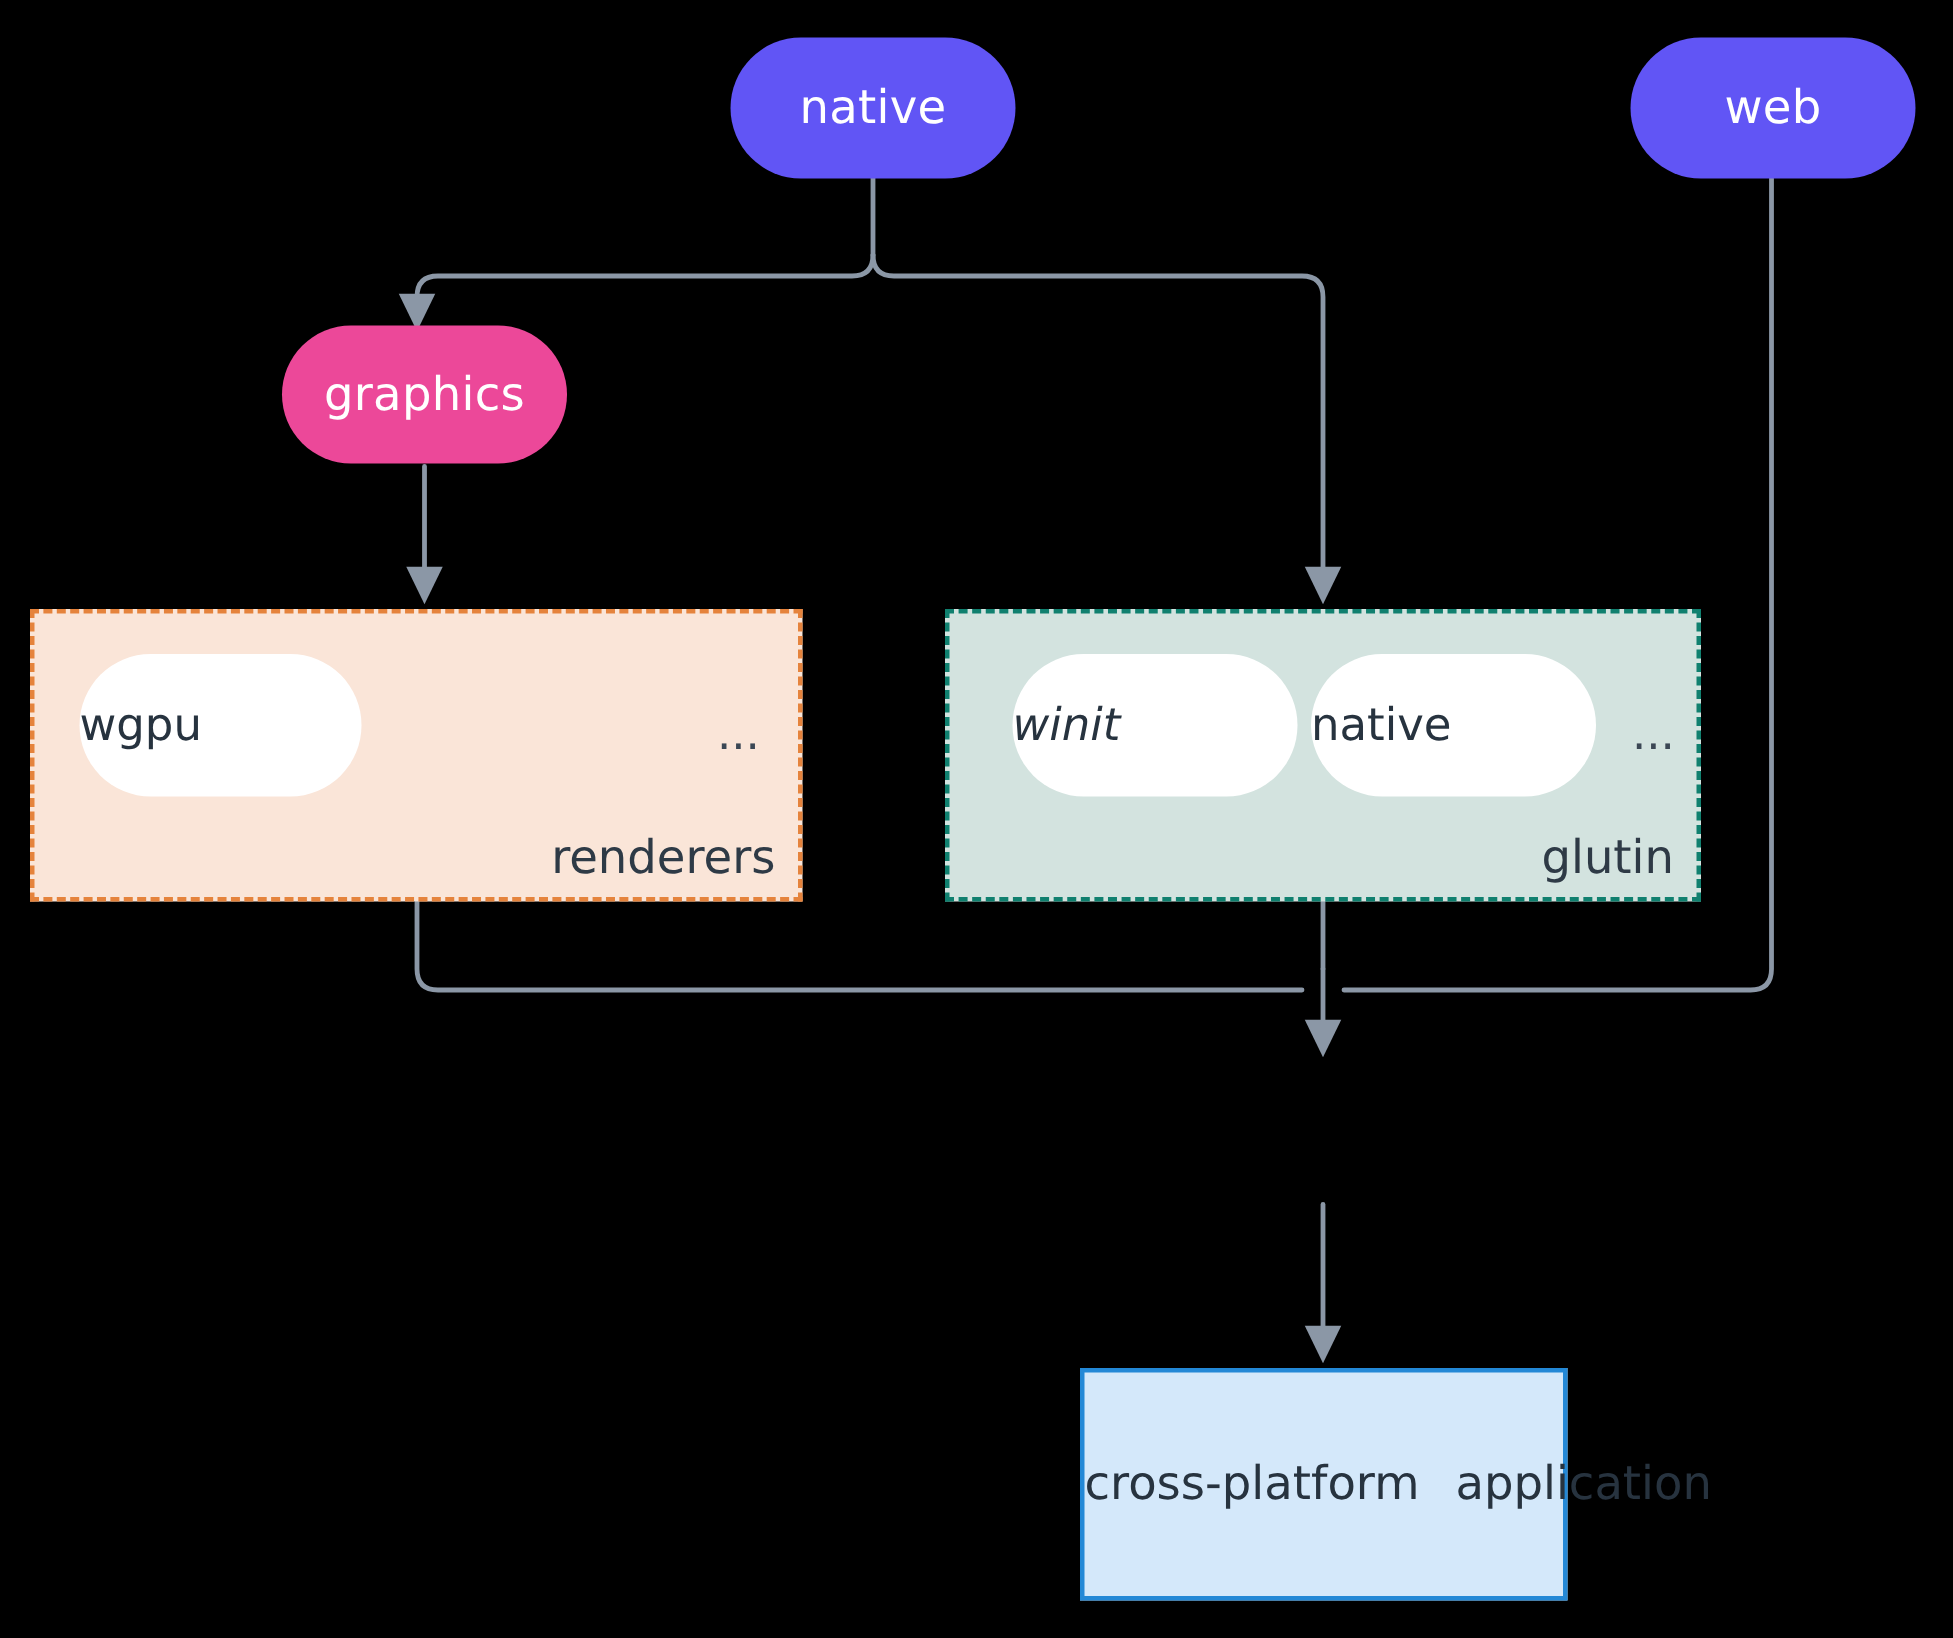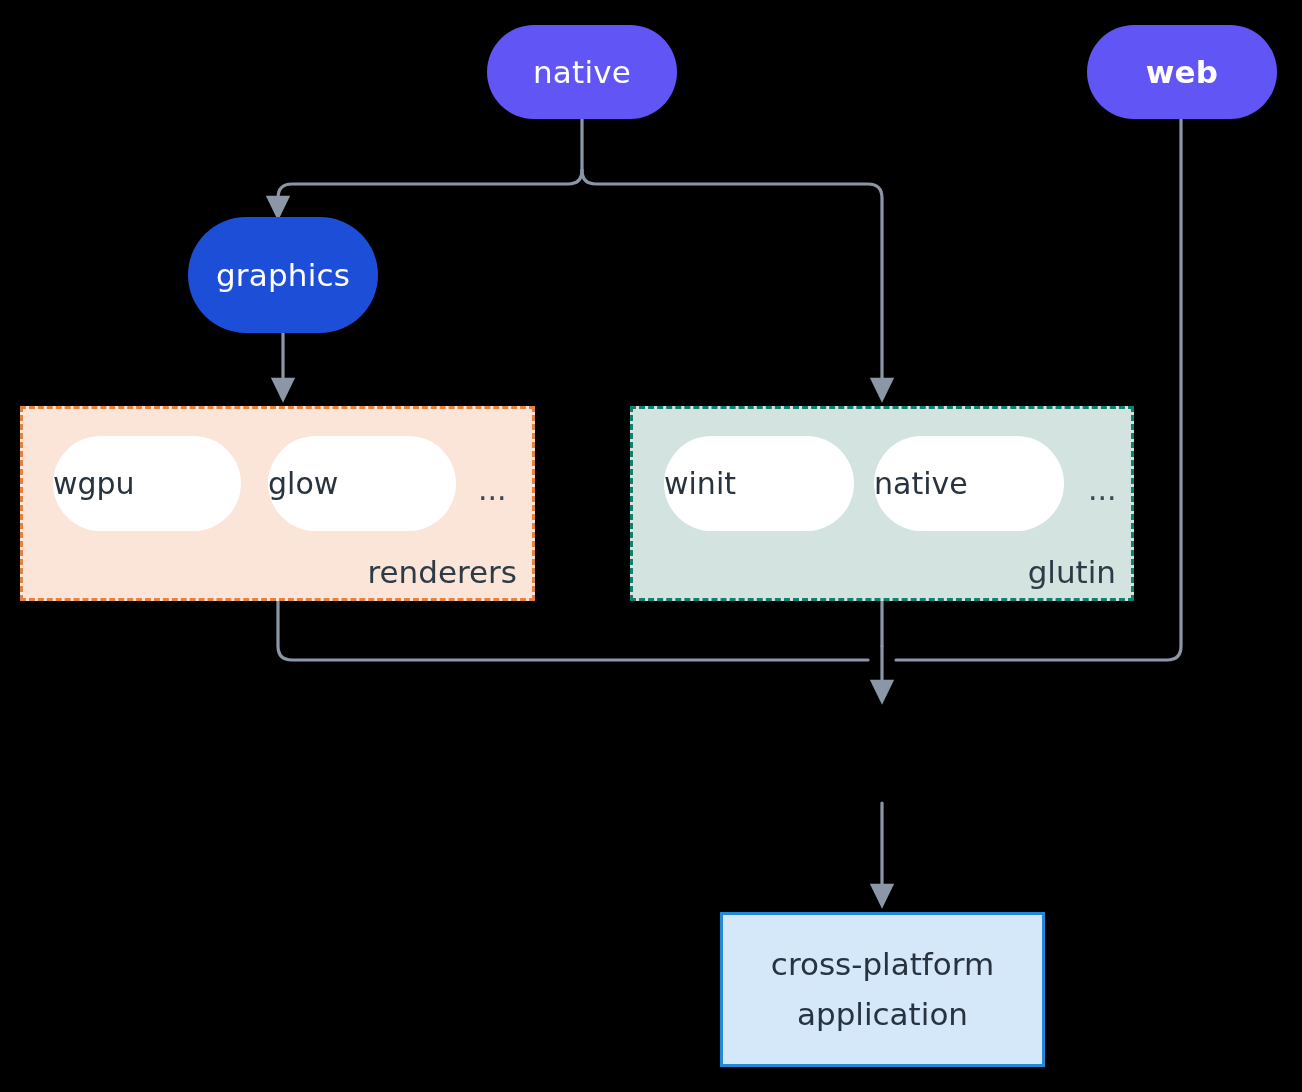--- a/index.html
+++ b/index.html
@@ -45,28 +45,27 @@
     width: 190px;
     height: 94px;
     background: #6155f5;
   }
   .node-web {
     left: 1087px;
     top: 25px;
     width: 190px;
     height: 94px;
     background: #6155f5;
-    font-weight: bold;
   }
   .node-graphics {
     left: 188px;
     top: 217px;
     width: 190px;
-    height: 116px;
-    background: #1d4ed8;
+    height: 92px;
+    background: #ec4899;
   }
   .node-iced {
     left: 787px;
     top: 709px;
     width: 190px;
     height: 94px;
     background: #2388d6;
   }
 
   
@@ -117,41 +116,42 @@
     color: #3b4754;
     line-height: 1;
   }
 
   
   .pill-wgpu { left: 30px; top: 27px; width: 188px; }
   .pill-glow { left: 245px; top: 27px; width: 188px; }
   .ell-renderers { left: 455px; top: 66px; }
 
   
-  .pill-winit  { left: 31px; top: 27px; width: 190px; }
+  .pill-winit  { left: 42px; top: 27px; width: 190px; font-style: italic; }
   .pill-glutin { left: 241px; top: 27px; width: 190px; }
   .ell-shells  { left: 455px; top: 66px; }
 
   
   .node-rect {
     position: absolute;
     box-sizing: border-box;
     left: 720px;
     top: 912px;
     width: 325px;
     height: 155px;
     background: #d4e8fa;
     border: 3px solid #2388d6;
     display: flex;
-    flex-direction: column;
+    flex-direction: row;
     align-items: center;
-    justify-content: center;
+    justify-content: space-between;
     color: #27333f;
     font-size: 31px;
     line-height: 1.6;
+    gap: 24px;
   }
   .node-rect .line { white-space: nowrap; }
 </style>
 </head>
 <body>
 
 <div id="canvas">
 
   <svg id="edges" viewBox="0 0 1302 1092" width="1302" height="1092">
     <defs>
@@ -189,23 +189,20 @@
     <span>web</span>
   </div>
 
   <div class="node-pill node-graphics">
     <span>graphics</span>
   </div>
 
   <div class="cluster cluster-renderers">
     <div class="inner-pill pill-wgpu">
       <span>wgpu</span>
-    </div>
-    <div class="inner-pill pill-glow">
-      <span>glow</span>
     </div>
     <span class="ellipsis ell-renderers">...</span>
     <span class="cluster-label">renderers</span>
   </div>
 
   <div class="cluster cluster-shells">
     <div class="inner-pill pill-winit">
       <span>winit</span>
     </div>
     <div class="inner-pill pill-glutin">

